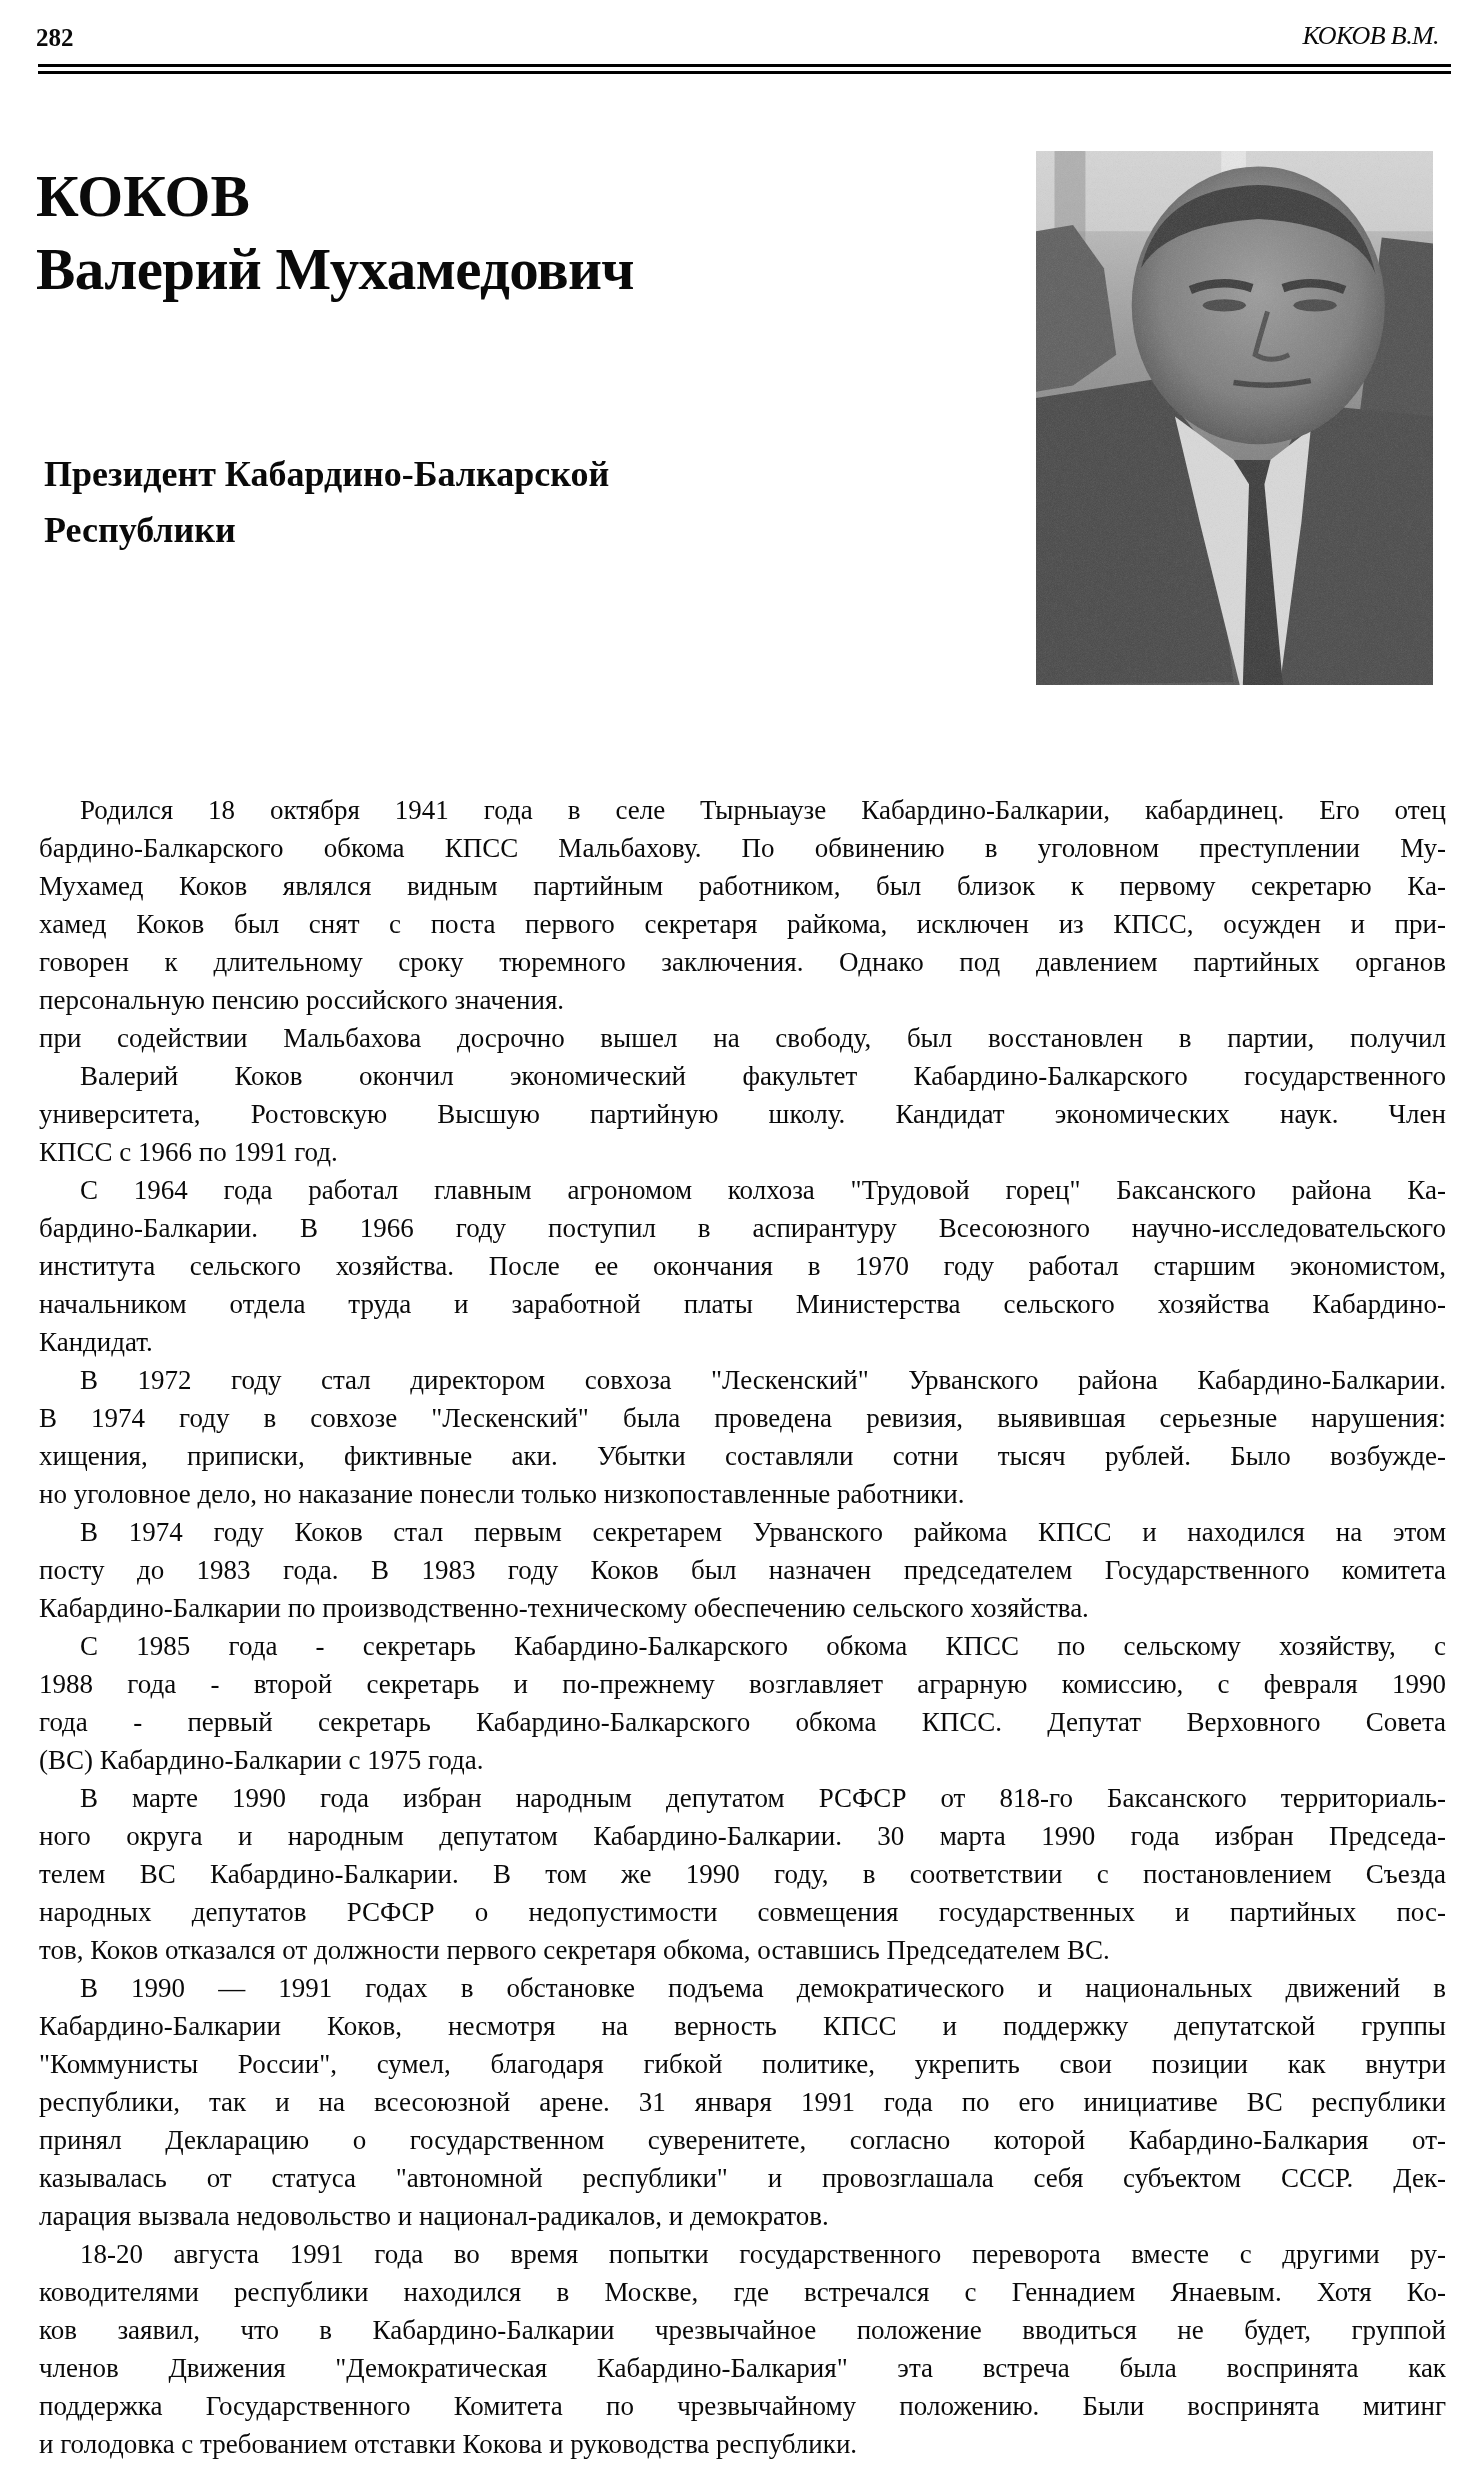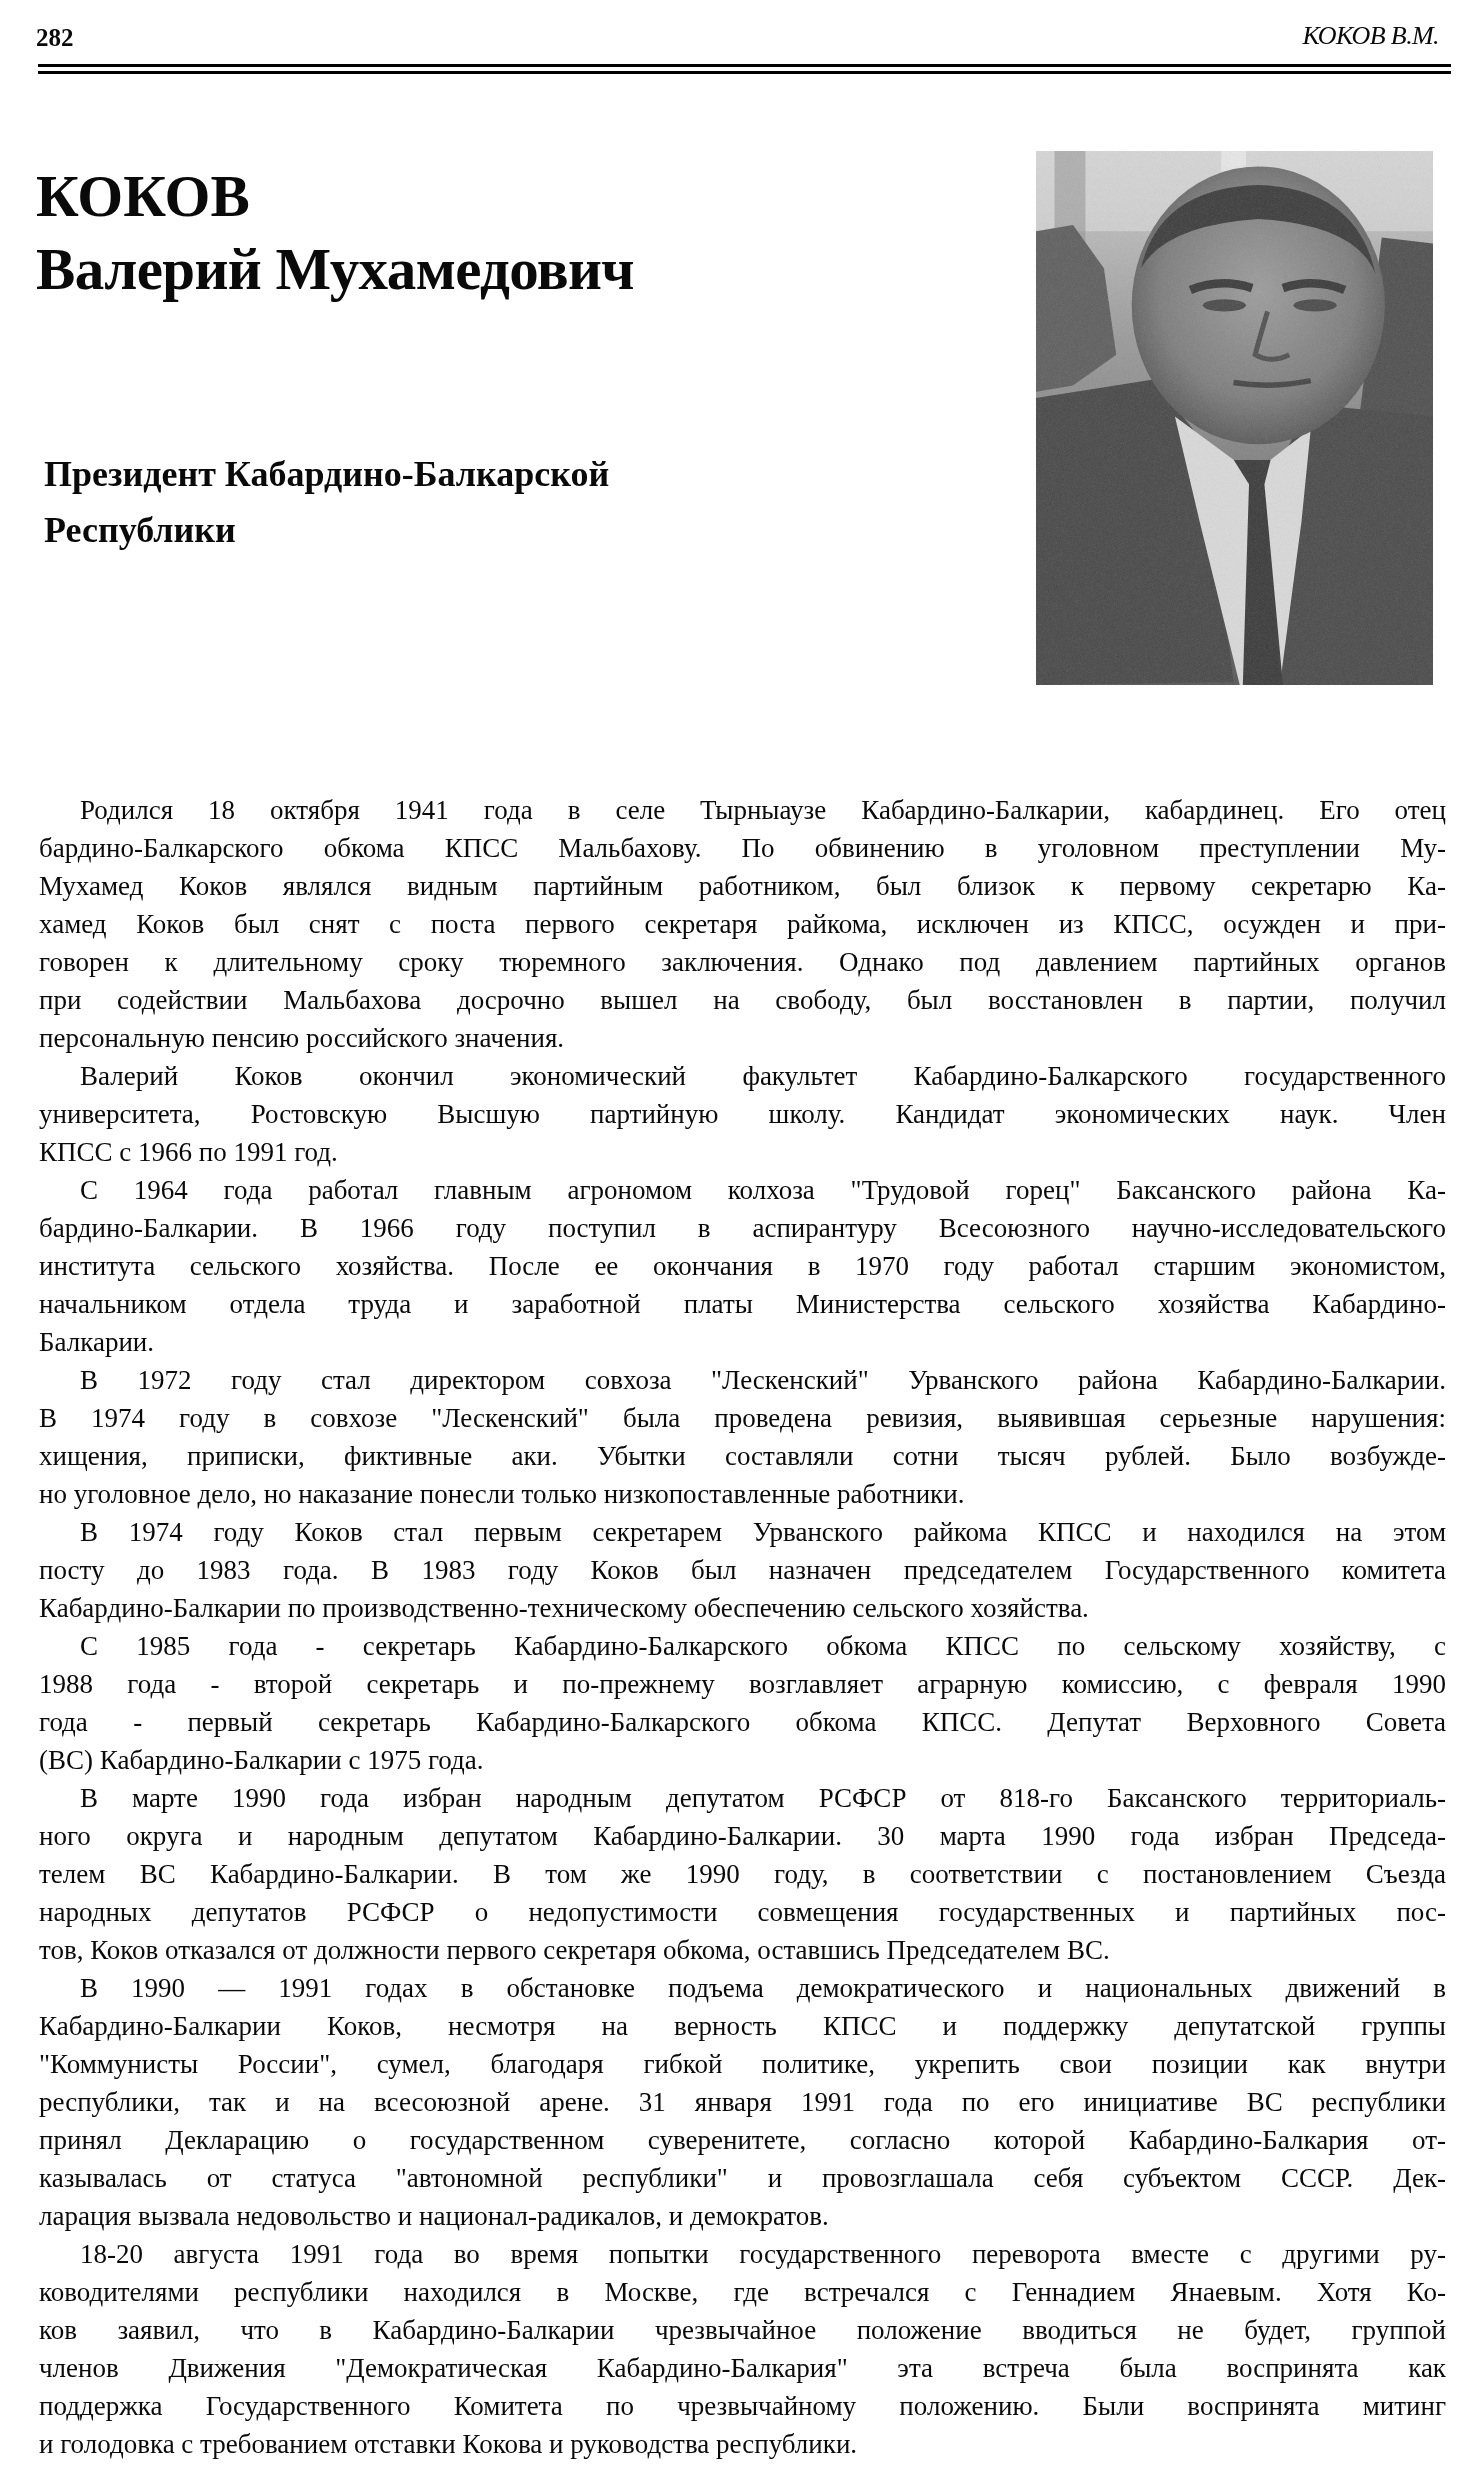--- a/index.html
+++ b/index.html
@@ -91,34 +91,34 @@
   </svg>
 </div>
 
 <div id="body" class="abs">
     <div>
       <div class="line first">Родился 18 октября 1941 года в селе Тырныаузе Кабардино-Балкарии, кабардинец. Его отец</div>
       <div class="line">бардино-Балкарского обкома КПСС Мальбахову. По обвинению в уголовном преступлении Му-</div>
       <div class="line">Мухамед Коков являлся видным партийным работником, был близок к первому секретарю Ка-</div>
       <div class="line">хамед Коков был снят с поста первого секретаря райкома, исключен из КПСС, осужден и при-</div>
       <div class="line">говорен к длительному сроку тюремного заключения. Однако под давлением партийных органов</div>
+      <div class="line last">персональную пенсию российского значения.</div>
       <div class="line">при содействии Мальбахова досрочно вышел на свободу, был восстановлен в партии, получил</div>
-      <div class="line last">персональную пенсию российского значения.</div>
     </div>
     <div>
       <div class="line first">Валерий Коков окончил экономический факультет Кабардино-Балкарского государственного</div>
       <div class="line">университета, Ростовскую Высшую партийную школу. Кандидат экономических наук. Член</div>
       <div class="line last">КПСС с 1966 по 1991 год.</div>
     </div>
     <div>
       <div class="line first">С 1964 года работал главным агрономом колхоза "Трудовой горец" Баксанского района Ка-</div>
       <div class="line">бардино-Балкарии. В 1966 году поступил в аспирантуру Всесоюзного научно-исследовательского</div>
       <div class="line">института сельского хозяйства. После ее окончания в 1970 году работал старшим экономистом,</div>
       <div class="line">начальником отдела труда и заработной платы Министерства сельского хозяйства Кабардино-</div>
-      <div class="line last">Балкарии.</div>
+      <div class="line last">Кандидат.</div>
     </div>
     <div>
       <div class="line first">В 1972 году стал директором совхоза "Лескенский" Урванского района Кабардино-Балкарии.</div>
       <div class="line">В 1974 году в совхозе "Лескенский" была проведена ревизия, выявившая серьезные нарушения:</div>
       <div class="line">хищения, приписки, фиктивные аки. Убытки составляли сотни тысяч рублей. Было возбужде-</div>
       <div class="line last">но уголовное дело, но наказание понесли только низкопоставленные работники.</div>
     </div>
     <div>
       <div class="line first">В 1974 году Коков стал первым секретарем Урванского райкома КПСС и находился на этом</div>
       <div class="line">посту до 1983 года. В 1983 году Коков был назначен председателем Государственного комитета</div>

